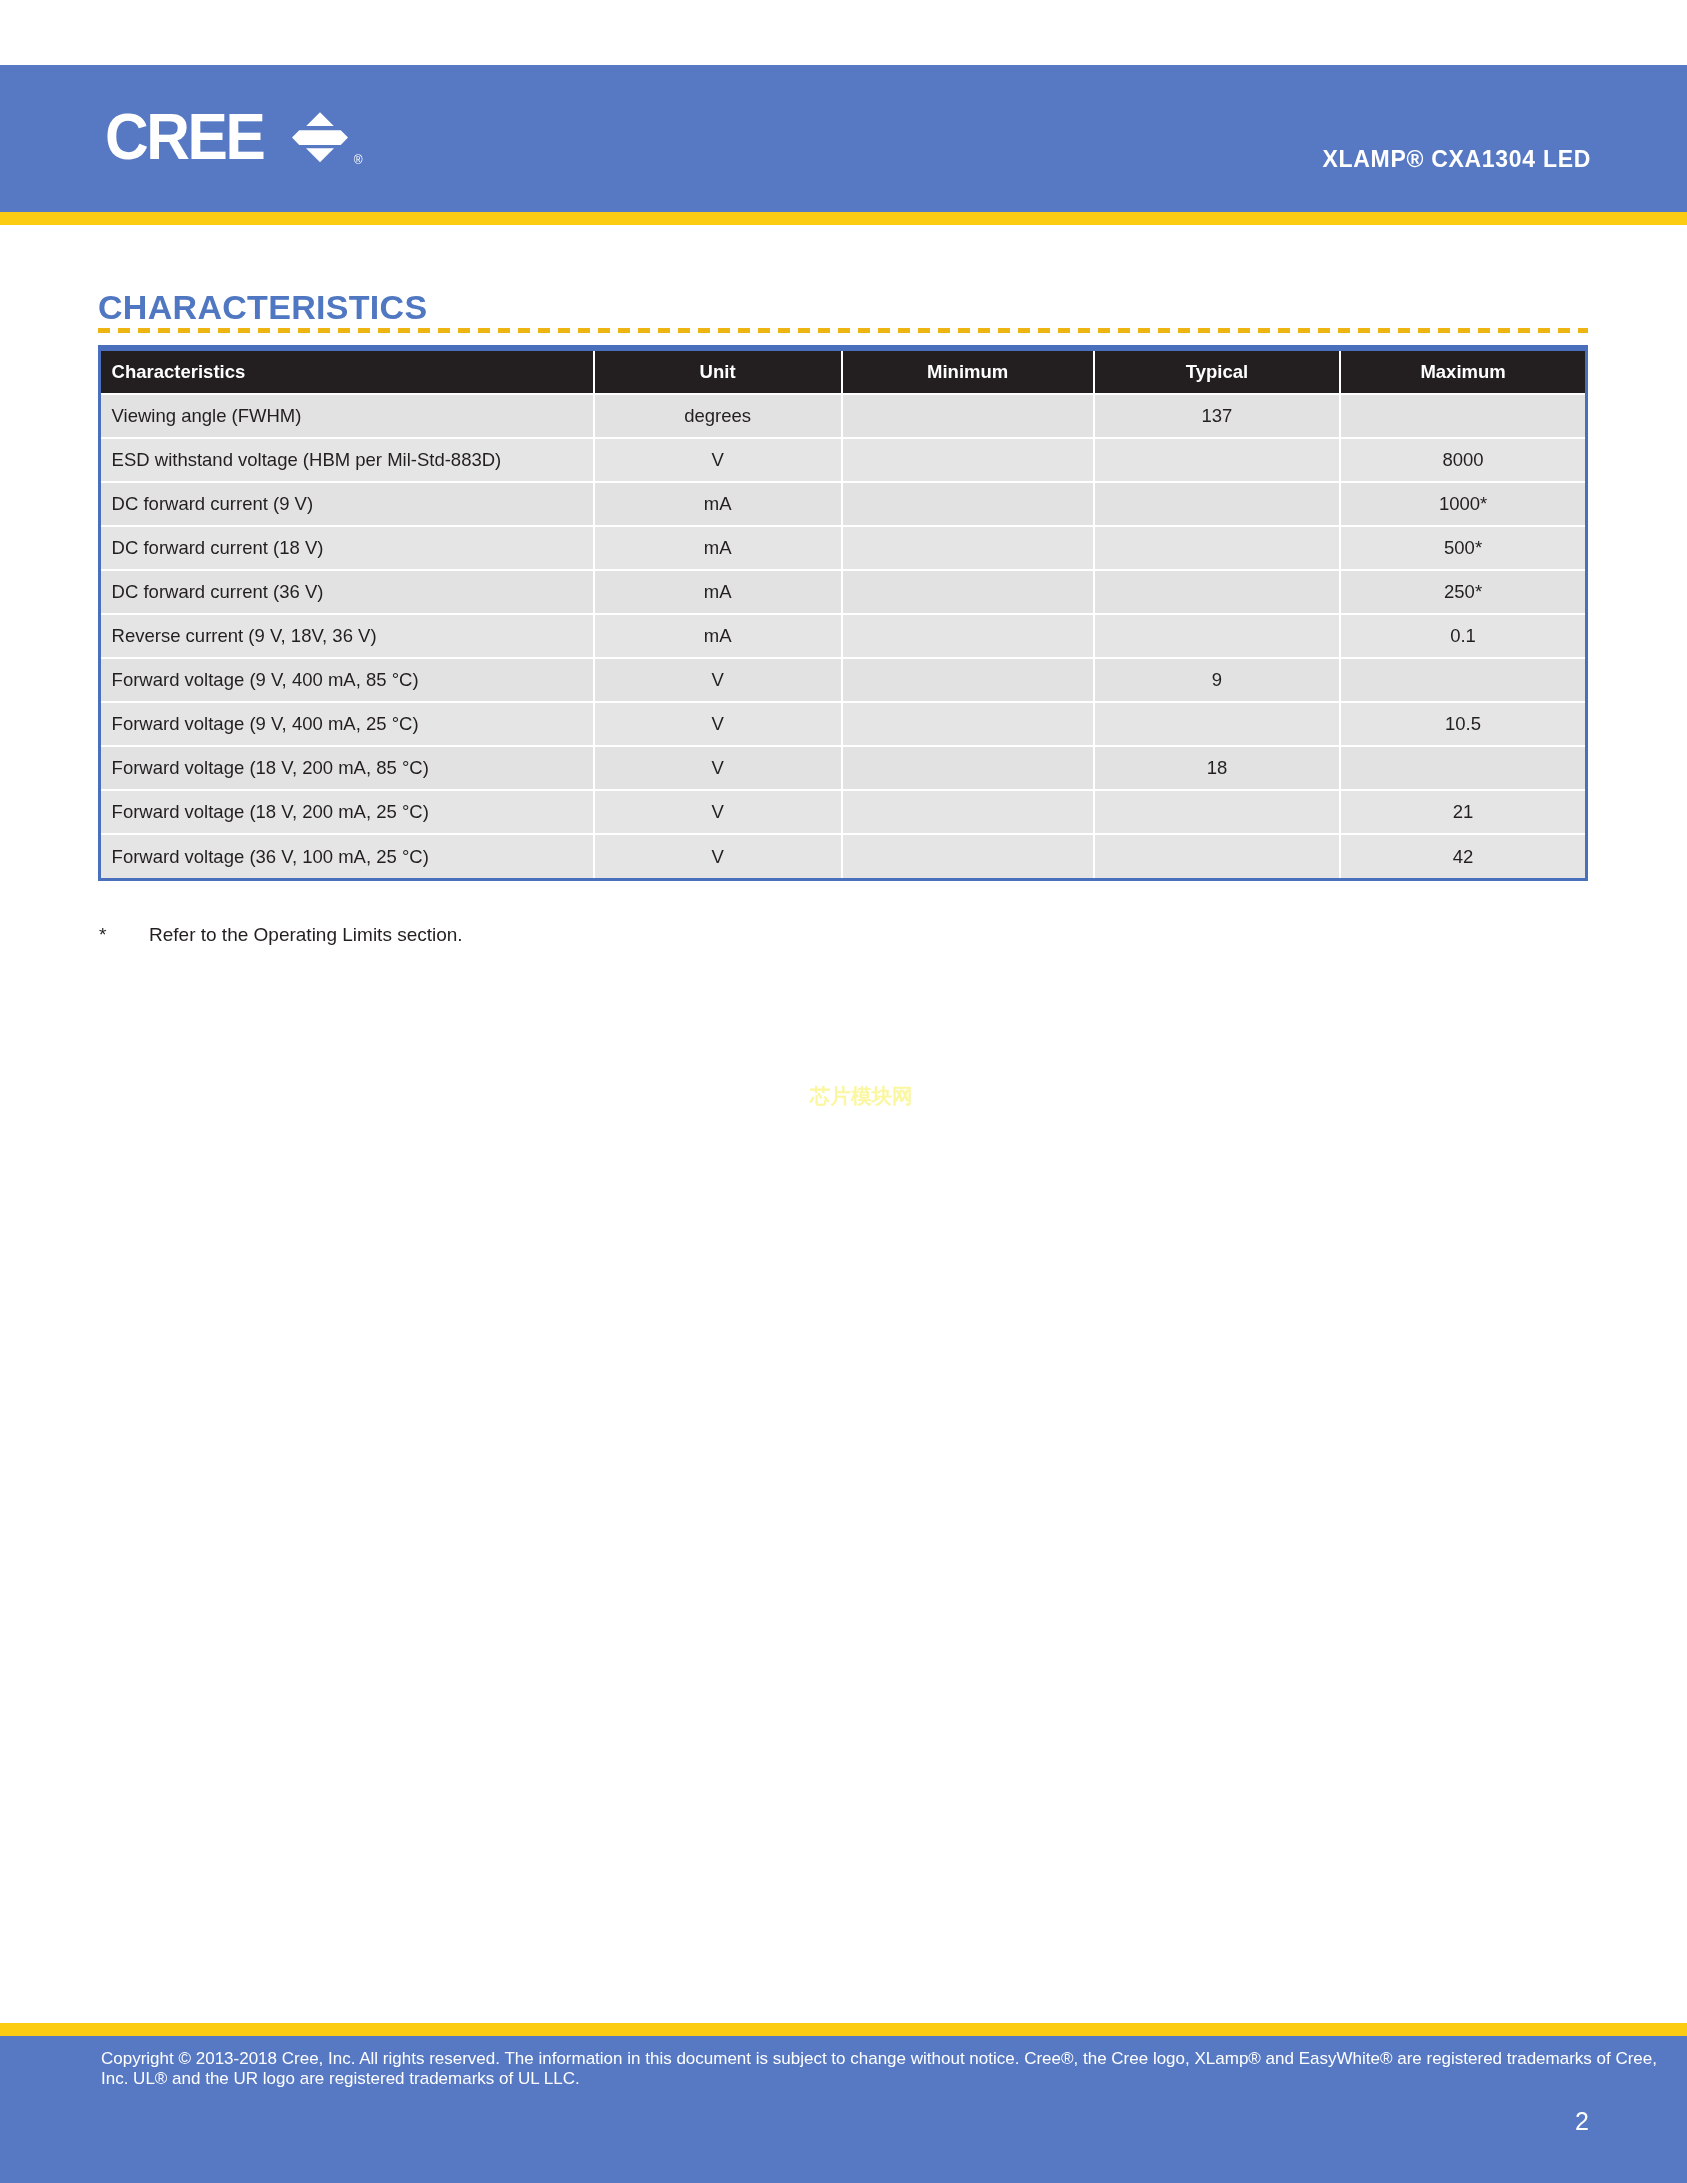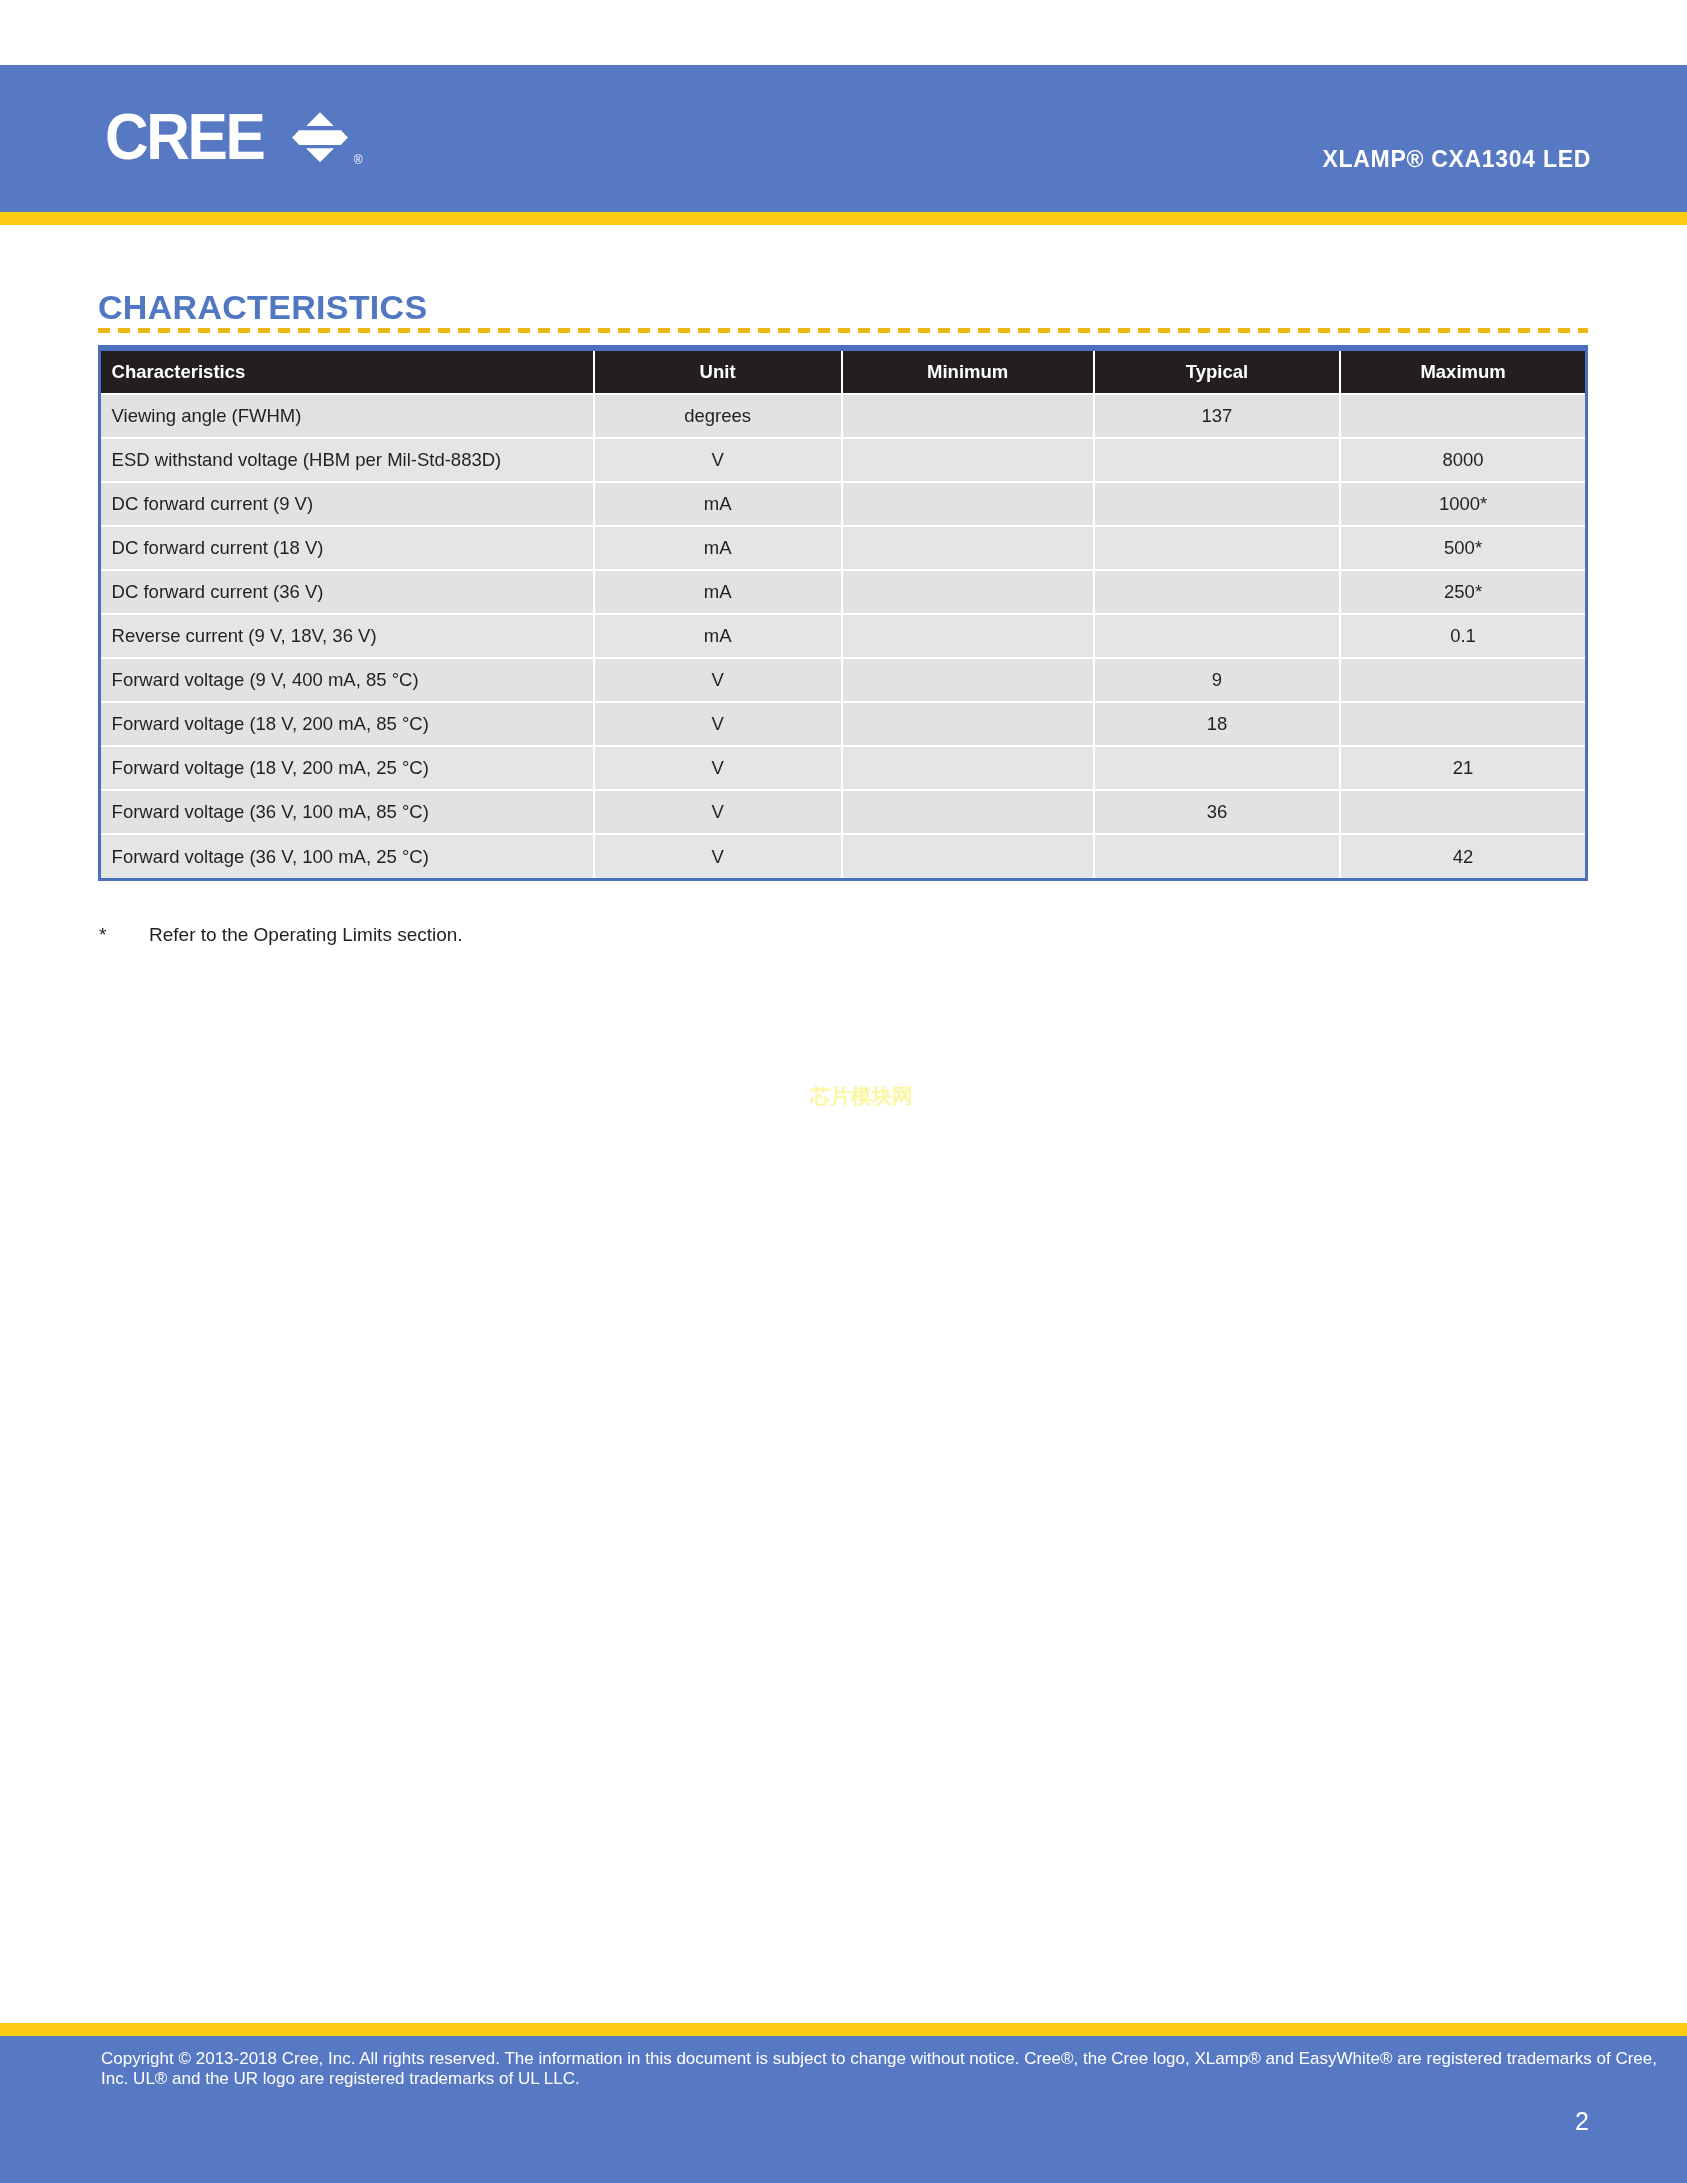--- a/index.html
+++ b/index.html
@@ -196,44 +196,44 @@
           </tr>
 
           <tr class="row-gray">
             <td class="left">Forward voltage (9 V, 400 mA, 85 °C)</td>
             <td>V</td>
             <td></td>
             <td>9</td>
             <td></td>
           </tr>
 
+          <tr class="row-blue">
+            <td class="left">Forward voltage (9 V, 400 mA, 25 °C)</td>
+            <td>V</td>
+            <td></td>
+            <td></td>
+            <td>10.5</td>
+          </tr>
 
           <tr class="row-gray">
             <td class="left">Forward voltage (18 V, 200 mA, 85 °C)</td>
             <td>V</td>
             <td></td>
             <td>18</td>
             <td></td>
           </tr>
 
           <tr class="row-blue">
             <td class="left">Forward voltage (18 V, 200 mA, 25 °C)</td>
             <td>V</td>
             <td></td>
             <td></td>
             <td>21</td>
           </tr>
 
-          <tr class="row-gray">
-            <td class="left">Forward voltage (36 V, 100 mA, 85 °C)</td>
-            <td>V</td>
-            <td></td>
-            <td>36</td>
-            <td></td>
-          </tr>
 
           <tr class="row-blue">
             <td class="left">Forward voltage (36 V, 100 mA, 25 °C)</td>
             <td>V</td>
             <td></td>
             <td></td>
             <td>42</td>
           </tr>
         </tbody>
     </table>

